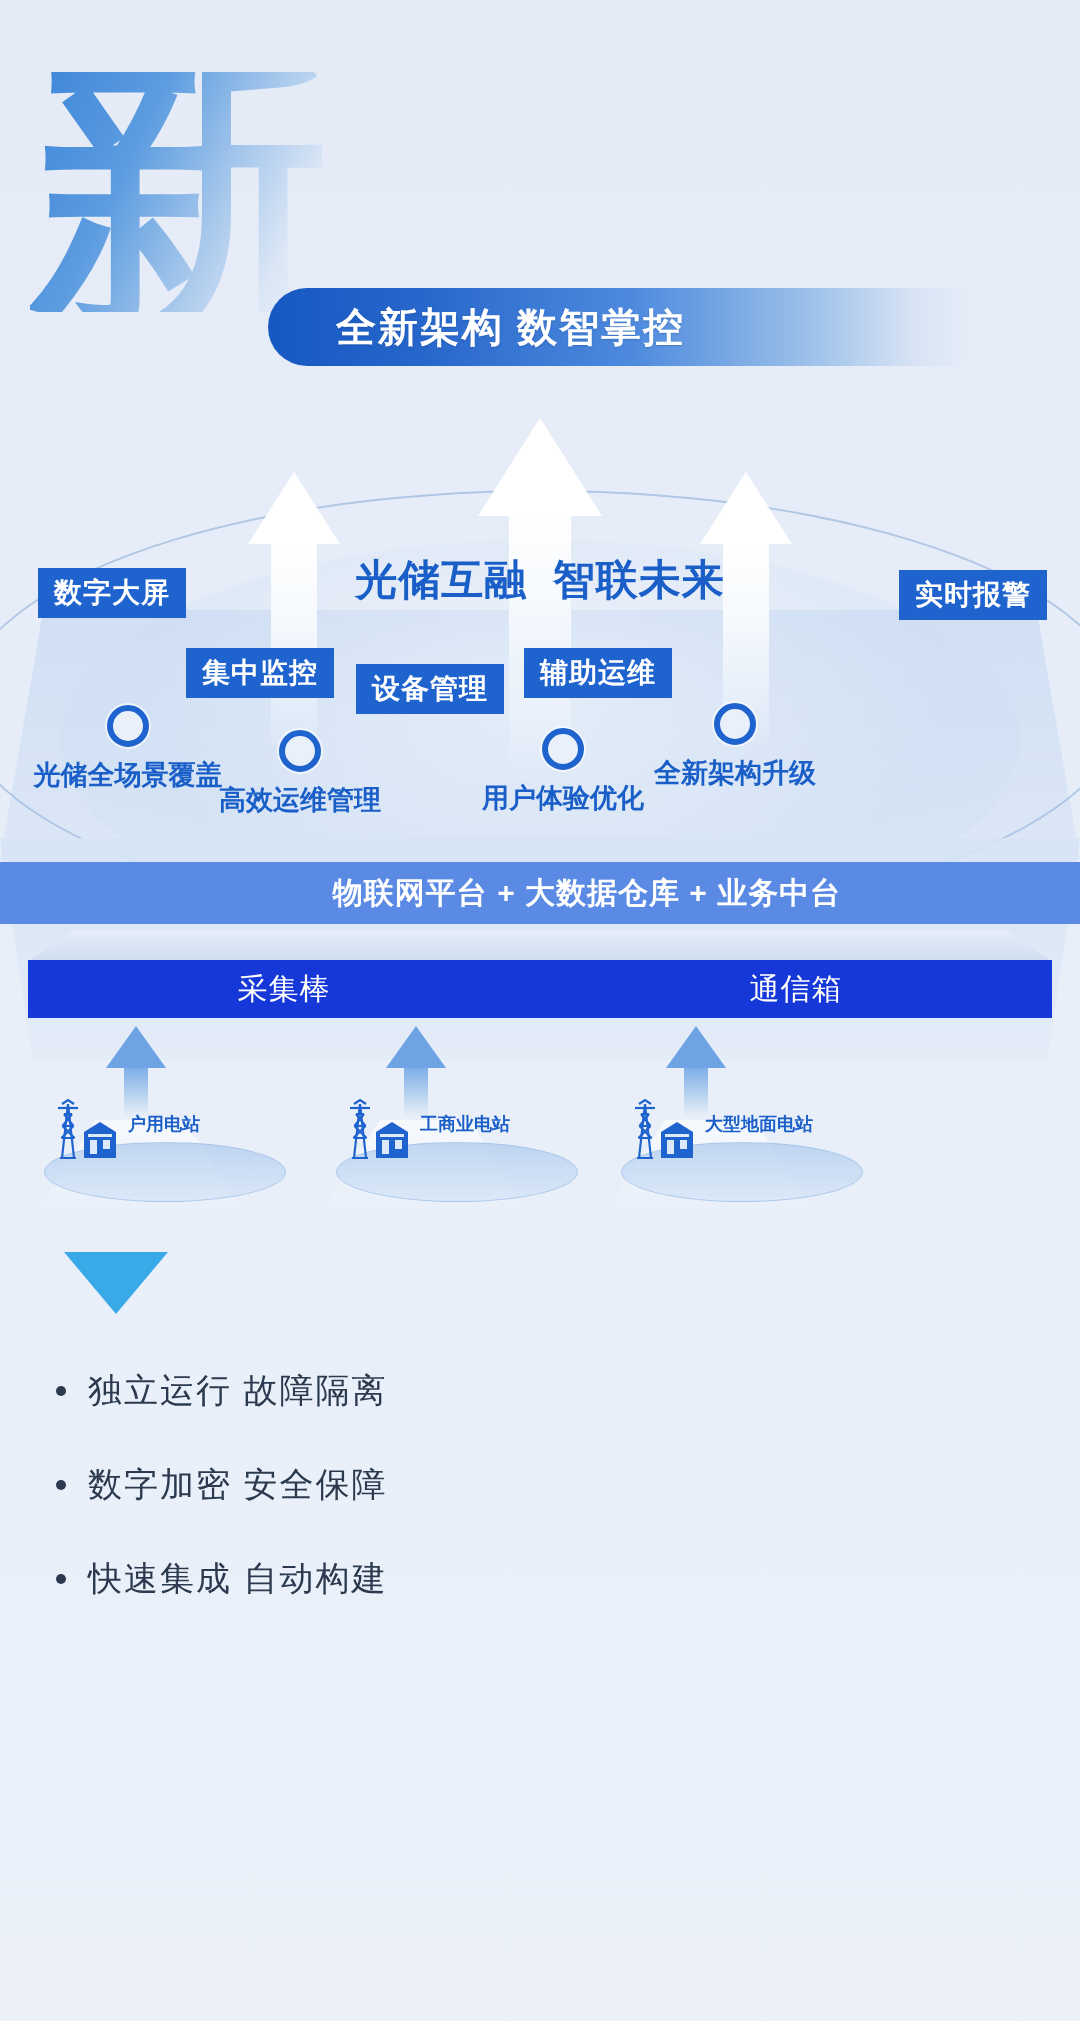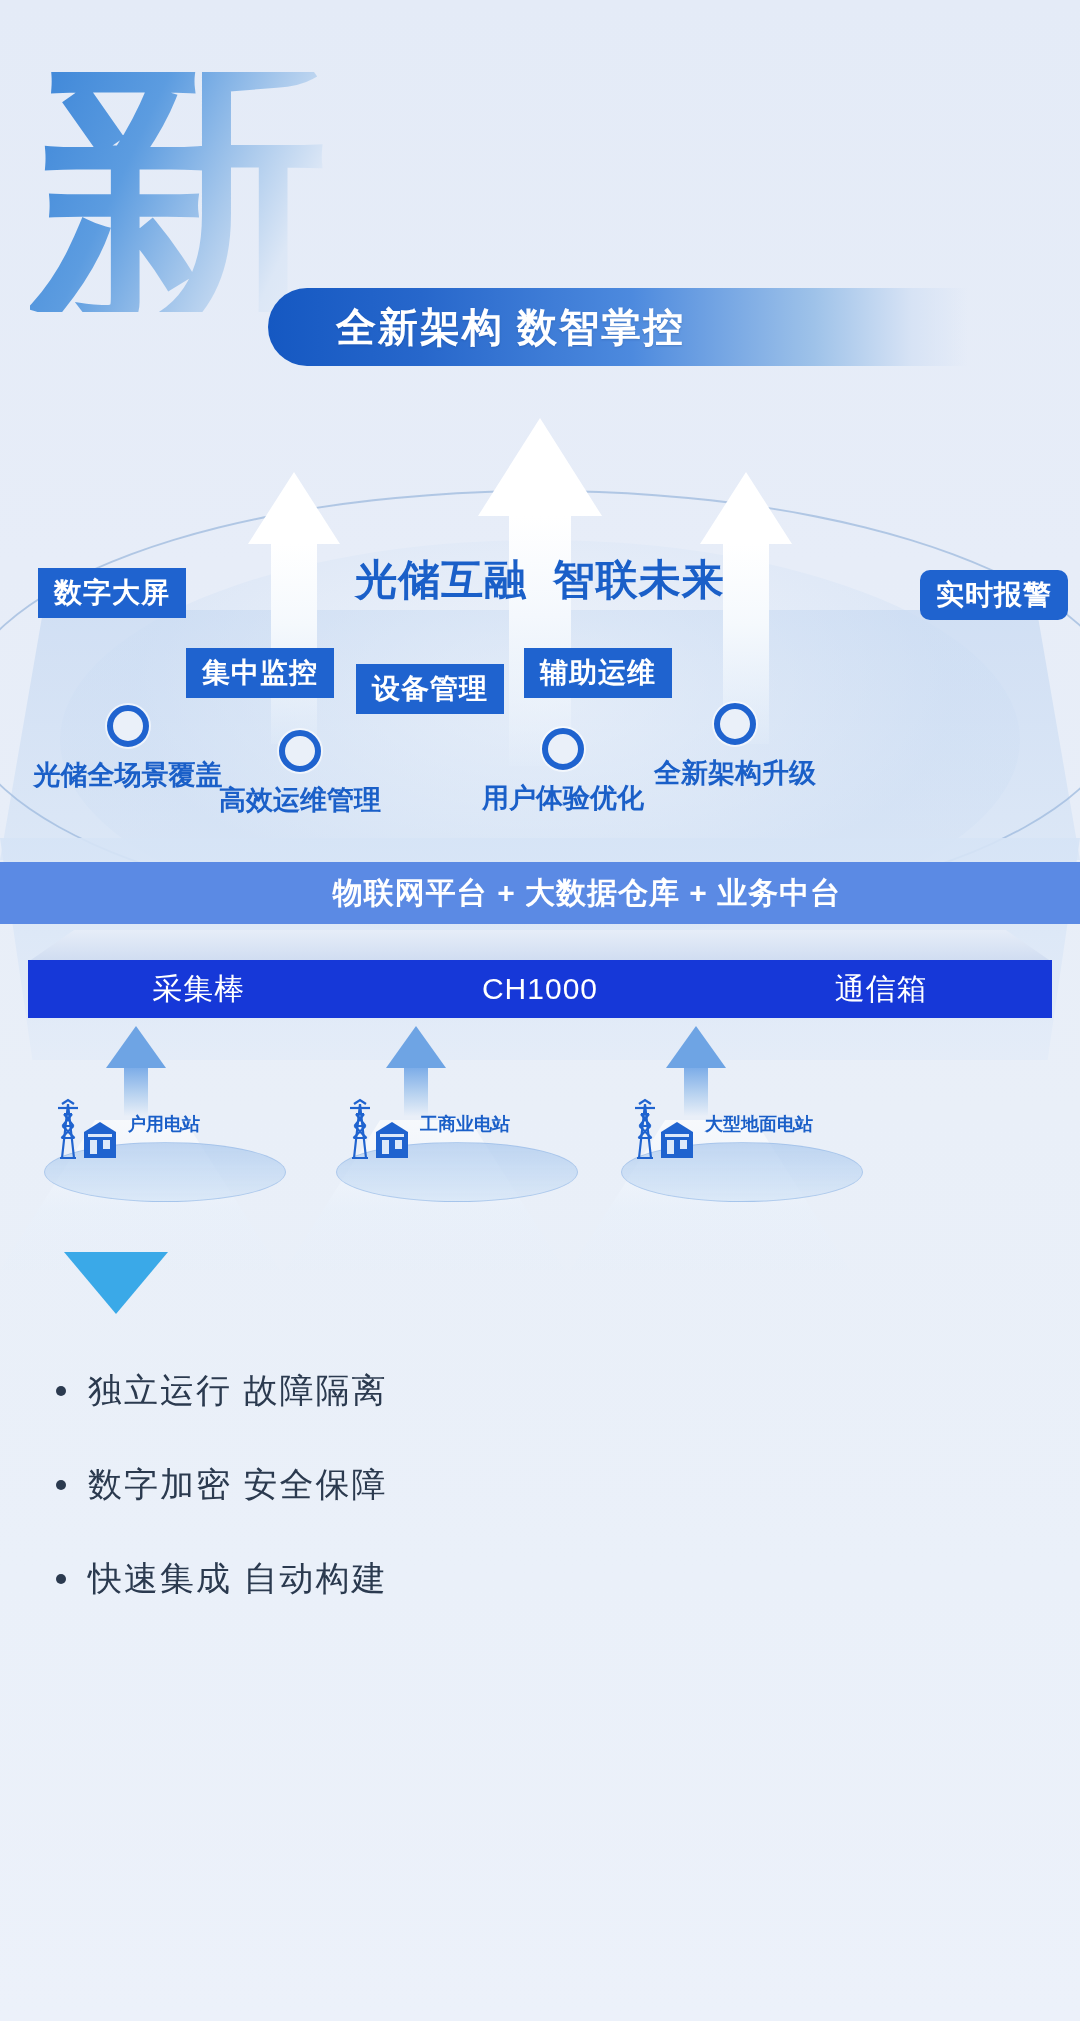--- a/index.html
+++ b/index.html
@@ -103,21 +103,21 @@
     white-space:pre;
   }
 
   
   .tag{
     position:absolute;background:#1f63cf;color:#fff;
     font-size:28px;font-weight:700;letter-spacing:1px;
     padding:11px 16px;white-space:nowrap;line-height:1;
   }
   #tag-screen{left:30px;top:568px;margin-left:8px;}
-  #tag-alarm{left:920px;top:570px;border-radius:10px;}
+  #tag-alarm{left:899px;top:570px;}
   #tag-monitor{left:186px;top:648px;}
   #tag-device{left:356px;top:664px;}
   #tag-ops{left:524px;top:648px;}
 
   
   .feature{position:absolute;text-align:center;}
   .feature .ring{
     width:30px;height:30px;border-radius:50%;
     border:6px solid #1f63cf;background:#eaf0f9;
     margin:0 auto 10px auto;box-shadow:0 0 0 2px rgba(255,255,255,.6);
@@ -267,21 +267,20 @@
     <div class="flabel">用户体验优化</div>
   </div>
 
   <div class="platform-bar">
     <div class="ptext">物联网平台 + 大数据仓库 + 业务中台</div>
   </div>
 
   <div class="device-top"></div>
   <div class="device-bar">
     <div class="dcell">采集棒</div>
-    <div class="dcell">CH1000</div>
     <div class="dcell">通信箱</div>
   </div>
 
   <div class="barrow" id="barrow-0">
     <div class="bhead"></div>
     <div class="bshaft"></div>
   </div>
   <div class="barrow" id="barrow-1">
     <div class="bhead"></div>
     <div class="bshaft"></div>

